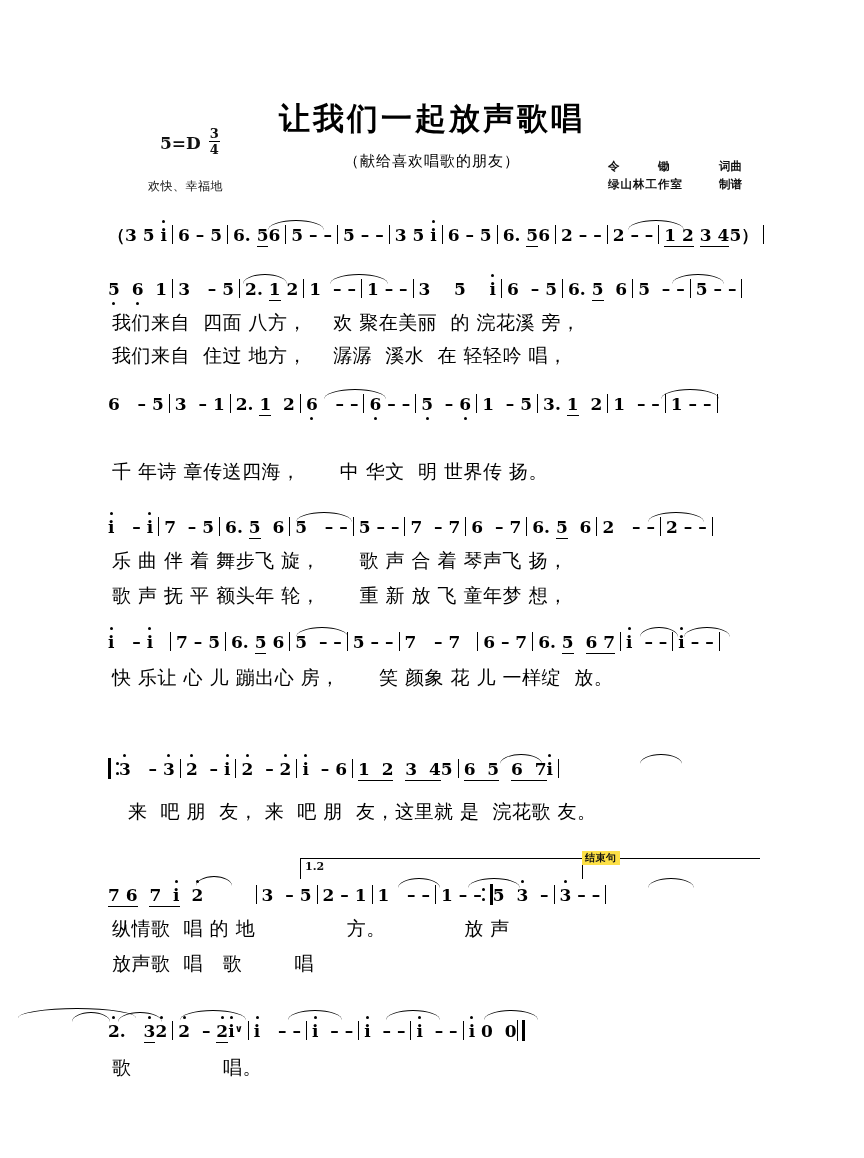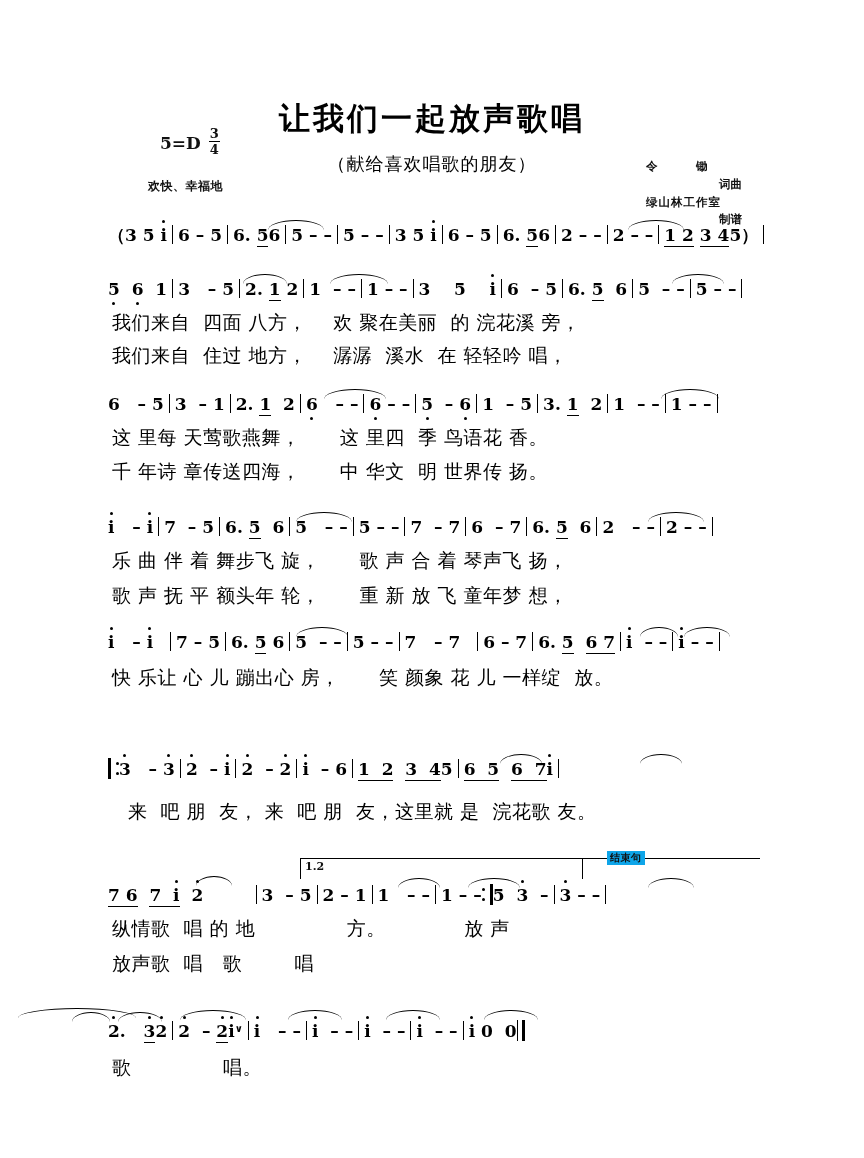--- a/index.html
+++ b/index.html
@@ -33,21 +33,21 @@
     font-weight: 600;
     letter-spacing: 3px;
     color: #000;
   }
   .subtitle {
     position: absolute;
     top: 152px;
     left: 0;
     width: 864px;
     text-align: center;
-    font-size: 18px;
+    font-size: 15px;
     letter-spacing: 1px;
     color: #000;
   }
   .keysig {
     position: absolute;
     left: 160px;
     top: 128px;
     font-family: "DejaVu Serif", "Liberation Serif", serif;
     font-size: 17px;
     font-weight: 700;
@@ -65,32 +65,32 @@
     position: relative;
     top: -1px;
   }
   .meter .num { border-bottom: 1.6px solid #000; padding: 0 1px 1px 1px; }
   .meter .den { padding-top: 1px; }
   .tempo {
     position: absolute;
     left: 148px;
     top: 178px;
     font-size: 12px;
-    font-weight: 700;
+    font-weight: 400;
     letter-spacing: 0.5px;
   }
   .credits {
     position: absolute;
     right: 122px;
     top: 158px;
     font-size: 11.5px;
     font-weight: 600;
     line-height: 1.55;
   }
-  .credits .crow { display: flex; justify-content: flex-end; gap: 0; flex-direction: column; }
+  .credits .crow { display: flex; justify-content: flex-end; gap: 0; }
   .credits .cname { display: inline-block; min-width: 96px; text-align: left; letter-spacing: 1px;}
   .credits .crole { display: inline-block; min-width: 38px; text-align: right; }
 
   
   .staffline {
     position: absolute;
     left: 0;
     width: 864px;
     height: 34px;
     font-family: "DejaVu Serif", "Liberation Serif", serif;
@@ -260,23 +260,20 @@
   </div>
   <div class="lyricline" style="top:340px">
     <div class="inner">我们来自  住过 地方，    潺潺  溪水  在 轻轻吟 唱，</div>
   </div>
 
   <div class="staffline" style="top:387px">
     <div class="inner">6&nbsp;&nbsp; – 5<span class="bar"></span>3&nbsp; – 1<span class="bar"></span>2.&nbsp;<span class="und">1</span>&nbsp; 2<span class="bar"></span><span class="lo">6</span>&nbsp;&nbsp; – –<span class="bar"></span><span class="lo">6</span> – –<span class="bar"></span><span class="lo">5</span>&nbsp; – <span class="lo">6</span><span class="bar"></span>1&nbsp; – 5<span class="bar"></span>3.&nbsp;<span class="und">1</span>&nbsp; 2<span class="bar"></span>1&nbsp; – –<span class="bar"></span>1 – –<span class="bar"></span></div>
     <div class="slur" style="left:324px; top:2px; width:62px;"></div>
     <div class="slur" style="left:661px; top:2px; width:58px;"></div>
   </div>
-  <div class="lyricline" style="top:422px">
-    <div class="inner">这 里每 天莺歌燕舞，      这 里四  季 鸟语花 香。</div>
-  </div>
   <div class="lyricline" style="top:456px">
     <div class="inner">千 年诗 章传送四海，      中 华文  明 世界传 扬。</div>
   </div>
 
   <div class="staffline" style="top:510px">
     <div class="inner"><span class="hi">i</span>&nbsp;&nbsp; – <span class="hi">i</span><span class="bar"></span>7&nbsp; – 5<span class="bar"></span>6.&nbsp;<span class="und">5</span>&nbsp; 6<span class="bar"></span>5&nbsp;&nbsp; – –<span class="bar"></span>5 – –<span class="bar"></span>7&nbsp; – 7<span class="bar"></span>6&nbsp; – 7<span class="bar"></span>6.&nbsp;<span class="und">5</span>&nbsp; 6<span class="bar"></span>2&nbsp;&nbsp; – –<span class="bar"></span>2 – –<span class="bar"></span></div>
     <div class="slur" style="left:296px; top:2px; width:56px;"></div>
     <div class="slur" style="left:648px; top:2px; width:56px;"></div>
   </div>
   <div class="lyricline" style="top:580px">
@@ -303,21 +300,21 @@
   </div>
   <div class="lyricline" style="top:796px">
     <div class="inner" style="left:128px">来  吧 朋  友， 来  吧 朋  友，这里就 是  浣花歌 友。</div>
   </div>
 
   <div class="volta" style="left:300px; top:858px; width:406px;">
     <span class="vlabel">1.2</span>
   </div>
   <div class="volta ending" style="left:582px; top:858px; width:178px; border-left:none;">
     <span class="vtick" style="left:0; top:0; height:20px;"></span>
-    <span class="vlabel" style="left:25px; top:-8px; background:#0ea5e9; padding:0 3px;">结束句</span>
+    <span class="vlabel" style="left:0; top:-8px; background:#fde047; padding:0 3px;">结束句</span>
   </div>
 
   <div class="staffline" style="top:878px">
     <div class="inner"><span class="und">7 6</span>&nbsp;&nbsp;<span class="und">7&nbsp; <span class="hi">i</span></span>&nbsp;&nbsp;<span class="hi">2</span>&nbsp;&nbsp;&nbsp;&nbsp;&nbsp;&nbsp;&nbsp;&nbsp;<span class="bar"></span>3&nbsp; – 5<span class="bar"></span>2 – 1<span class="bar"></span>1&nbsp;&nbsp; – –<span class="bar"></span>1 – –<span class="repeat-end"><span class="repeat-dots" style="left:0"><span></span><span></span></span></span>5&nbsp; <span class="hi">3</span>&nbsp; –<span class="bar"></span><span class="hi">3</span> – –<span class="bar"></span></div>
     <div class="slur" style="left:196px; top:-2px; width:36px;"></div>
     <div class="slur" style="left:398px; top:0px; width:42px;"></div>
     <div class="slur" style="left:468px; top:0px; width:52px;"></div>
     <div class="slur" style="left:648px; top:0px; width:46px;"></div>
   </div>
   <div class="lyricline" style="top:913px">

